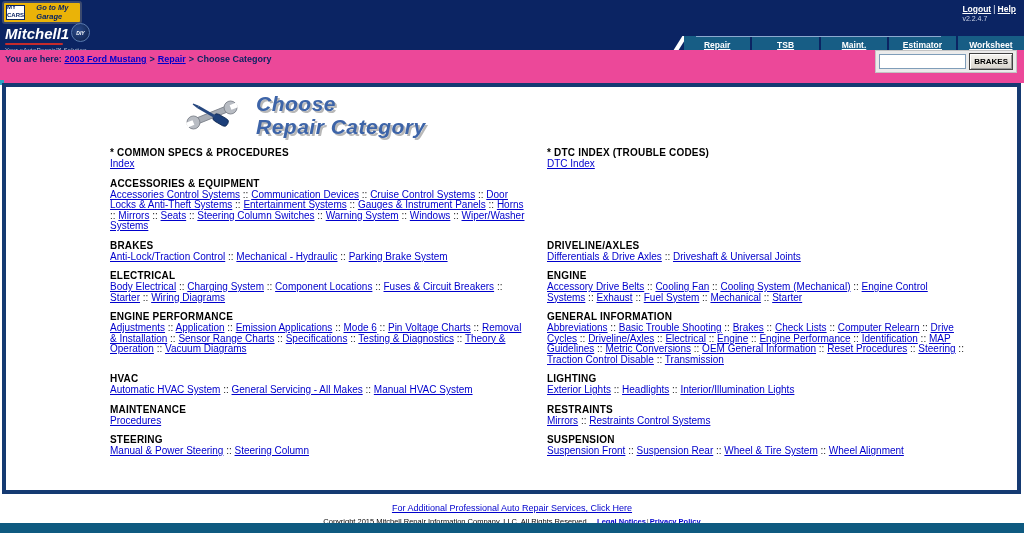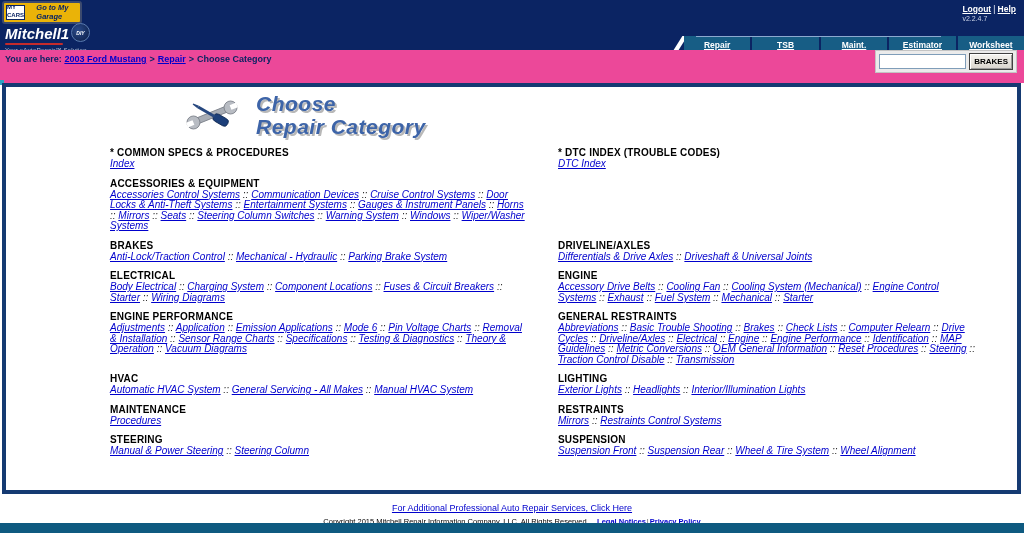--- a/index.html
+++ b/index.html
@@ -54,24 +54,24 @@
     font-family:"Liberation Sans",sans-serif;}
   
   .corner-accent{position:absolute;left:0;top:80px;width:4px;height:5px;background:#2fa3c2;}
   .panel{position:absolute;left:2px;top:83px;width:1019px;height:411px;background:#fff;
     border:4px solid #153a72;box-sizing:border-box;overflow:hidden;}
   .titleblock{position:absolute;left:178px;top:5px;display:flex;gap:16px;align-items:flex-start;}
   .title-text{font-style:italic;font-weight:bold;font-size:21px;color:#3d64a8;
     text-shadow:2px 2px 0 #b8b8b8;line-height:1.1;letter-spacing:0.5px;}
   
   .catgrid{position:absolute;left:104px;top:60px;width:866px;}
-  .cat-row{display:flex;gap:30px;margin-bottom:8px;}
+  .cat-row{display:flex;gap:19px;margin-bottom:8px;}
   .cat-cell{width:418px;}
   .cat-title{font-size:10px;font-weight:bold;color:#000;line-height:12px;letter-spacing:0.2px;}
-  .cat-links{font-size:10px;line-height:10.5px;color:#222;font-style:italic;}
+  .cat-links{font-size:10px;line-height:10.5px;color:#222;}
   .cat-links a{color:#0000cc;text-decoration:underline;}
   .cat-sep{color:#222;}
   
   .footer{position:absolute;left:0;top:497px;width:1024px;text-align:center;}
   .promo a{font-size:9px;color:#0000cc;text-decoration:underline;}
   .copyright{font-size:7.5px;color:#000;margin-top:2px;}
   .legal-link{color:#0000cc;text-decoration:underline;font-weight:bold;}
   .legal-divider{color:#555;margin:0 1px;}
   .toplink{margin-top:1px;}
   .toplink a{font-size:9.5px;font-weight:bold;color:#0000cc;text-decoration:underline;}
@@ -191,21 +191,21 @@
           <div class="cat-title">ENGINE</div>
           <div class="cat-links"><a>Accessory Drive Belts</a><span class="cat-sep"> :: </span><a>Cooling Fan</a><span class="cat-sep"> :: </span><a>Cooling System (Mechanical)</a><span class="cat-sep"> :: </span><a>Engine Control Systems</a><span class="cat-sep"> :: </span><a>Exhaust</a><span class="cat-sep"> :: </span><a>Fuel System</a><span class="cat-sep"> :: </span><a>Mechanical</a><span class="cat-sep"> :: </span><a>Starter</a></div>
         </div>
       </div>
       <div class="cat-row">
         <div class="cat-cell">
           <div class="cat-title">ENGINE PERFORMANCE</div>
           <div class="cat-links"><a>Adjustments</a><span class="cat-sep"> :: </span><a>Application</a><span class="cat-sep"> :: </span><a>Emission Applications</a><span class="cat-sep"> :: </span><a>Mode 6</a><span class="cat-sep"> :: </span><a>Pin Voltage Charts</a><span class="cat-sep"> :: </span><a>Removal &amp; Installation</a><span class="cat-sep"> :: </span><a>Sensor Range Charts</a><span class="cat-sep"> :: </span><a>Specifications</a><span class="cat-sep"> :: </span><a>Testing &amp; Diagnostics</a><span class="cat-sep"> :: </span><a>Theory &amp; Operation</a><span class="cat-sep"> :: </span><a>Vacuum Diagrams</a></div>
         </div>
         <div class="cat-cell">
-          <div class="cat-title">GENERAL RESTRAINTS</div>
+          <div class="cat-title">GENERAL INFORMATION</div>
           <div class="cat-links"><a>Abbreviations</a><span class="cat-sep"> :: </span><a>Basic Trouble Shooting</a><span class="cat-sep"> :: </span><a>Brakes</a><span class="cat-sep"> :: </span><a>Check Lists</a><span class="cat-sep"> :: </span><a>Computer Relearn</a><span class="cat-sep"> :: </span><a>Drive Cycles</a><span class="cat-sep"> :: </span><a>Driveline/Axles</a><span class="cat-sep"> :: </span><a>Electrical</a><span class="cat-sep"> :: </span><a>Engine</a><span class="cat-sep"> :: </span><a>Engine Performance</a><span class="cat-sep"> :: </span><a>Identification</a><span class="cat-sep"> :: </span><a>MAP Guidelines</a><span class="cat-sep"> :: </span><a>Metric Conversions</a><span class="cat-sep"> :: </span><a>OEM General Information</a><span class="cat-sep"> :: </span><a>Reset Procedures</a><span class="cat-sep"> :: </span><a>Steering</a><span class="cat-sep"> :: </span><a>Traction Control Disable</a><span class="cat-sep"> :: </span><a>Transmission</a></div>
         </div>
       </div>
       <div class="cat-row">
         <div class="cat-cell">
           <div class="cat-title">HVAC</div>
           <div class="cat-links"><a>Automatic HVAC System</a><span class="cat-sep"> :: </span><a>General Servicing - All Makes</a><span class="cat-sep"> :: </span><a>Manual HVAC System</a></div>
         </div>
         <div class="cat-cell">
           <div class="cat-title">LIGHTING</div>

